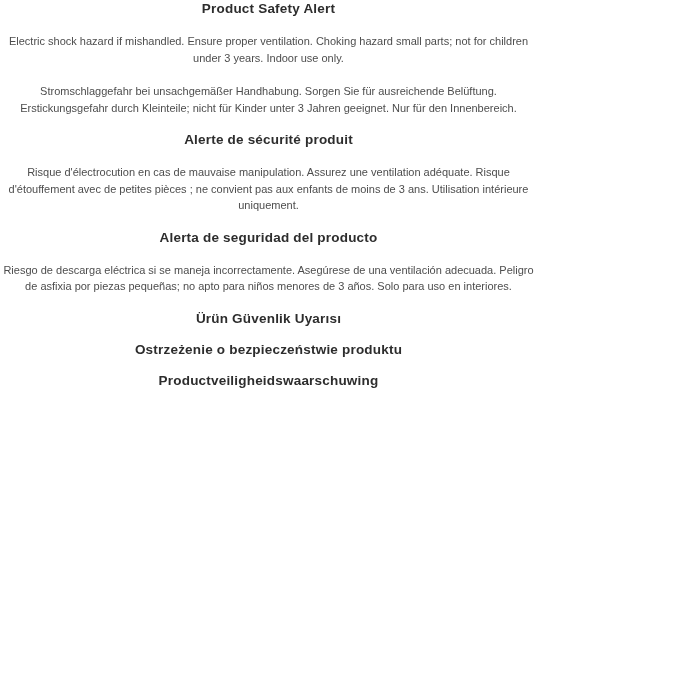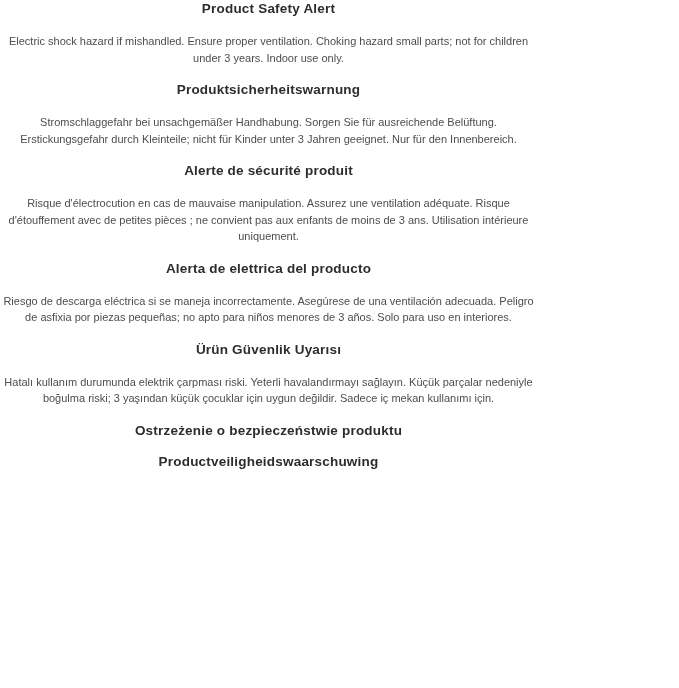--- a/index.html
+++ b/index.html
@@ -45,41 +45,39 @@
 
 <div class="page">
   <div class="doc">
 
     <div class="section">
       <h2 class="section-heading">Product Safety Alert</h2>
       <p class="section-body">Electric shock hazard if mishandled. Ensure proper ventilation. Choking hazard small parts; not for children under 3 years. Indoor use only.</p>
     </div>
 
     <div class="section">
-      <h2 class="section-heading">Produktsicherheitswarnung</h2>
       <p class="section-body">Stromschlaggefahr bei unsachgemäßer Handhabung. Sorgen Sie für ausreichende Belüftung. Erstickungsgefahr durch Kleinteile; nicht für Kinder unter 3 Jahren geeignet. Nur für den Innenbereich.</p>
     </div>
 
     <div class="section">
       <h2 class="section-heading">Alerte de sécurité produit</h2>
       <p class="section-body">Risque d'électrocution en cas de mauvaise manipulation. Assurez une ventilation adéquate. Risque d'étouffement avec de petites pièces ; ne convient pas aux enfants de moins de 3 ans. Utilisation intérieure uniquement.</p>
     </div>
 
     <div class="section">
-      <h2 class="section-heading">Alerta de elettrica del producto</h2>
+      <h2 class="section-heading">Alerta de seguridad del producto</h2>
       <p class="section-body">Riesgo de descarga eléctrica si se maneja incorrectamente. Asegúrese de una ventilación adecuada. Peligro de asfixia por piezas pequeñas; no apto para niños menores de 3 años. Solo para uso en interiores.</p>
     </div>
 
     <div class="section">
     </div>
 
 
     <div class="section">
       <h2 class="section-heading">Ürün Güvenlik Uyarısı</h2>
-      <p class="section-body">Hatalı kullanım durumunda elektrik çarpması riski. Yeterli havalandırmayı sağlayın. Küçük parçalar nedeniyle boğulma riski; 3 yaşından küçük çocuklar için uygun değildir. Sadece iç mekan kullanımı için.</p>
     </div>
 
     <div class="section">
       <h2 class="section-heading">Ostrzeżenie o bezpieczeństwie produktu</h2>
     </div>
 
     <div class="section">
       <h2 class="section-heading">Productveiligheidswaarschuwing</h2>
 
     </div>

